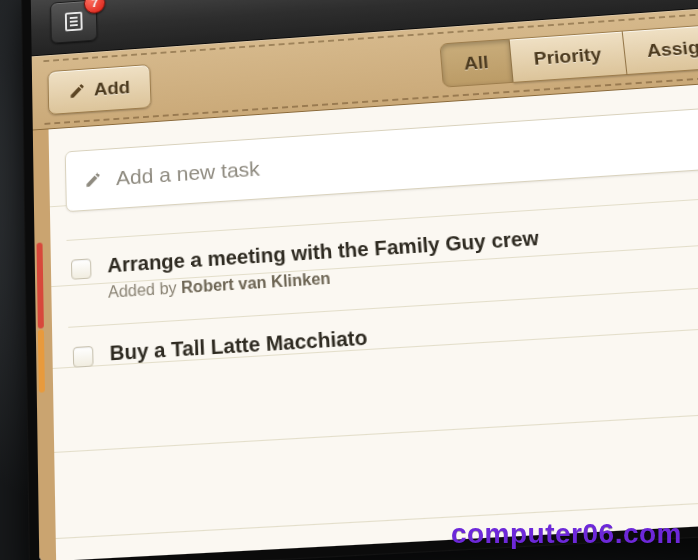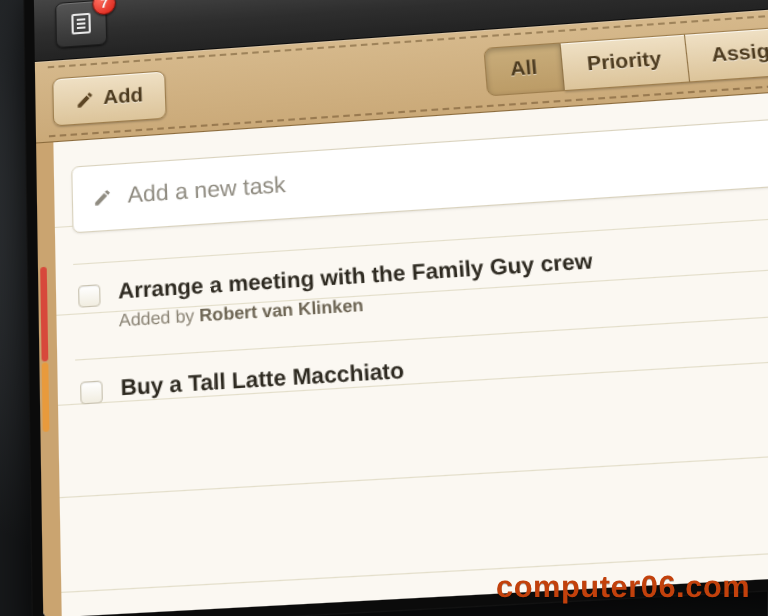--- a/index.html
+++ b/index.html
@@ -193,21 +193,21 @@
   .task-sub b { color: #6d6554; }
 
   
   .watermark {
     position: absolute;
     right: 16px;
     bottom: 10px;
     font-family: Arial, sans-serif;
     font-size: 28px;
     font-weight: bold;
-    color: #c2410c;
+    color: #6d28d9;
     letter-spacing: 0.5px;
     text-shadow: 0 1px 0 rgba(0,0,0,0.3);
   }
 </style>
 </head>
 <body>
 
 <div class="stage">
   <div class="device">
     <div class="screen">

